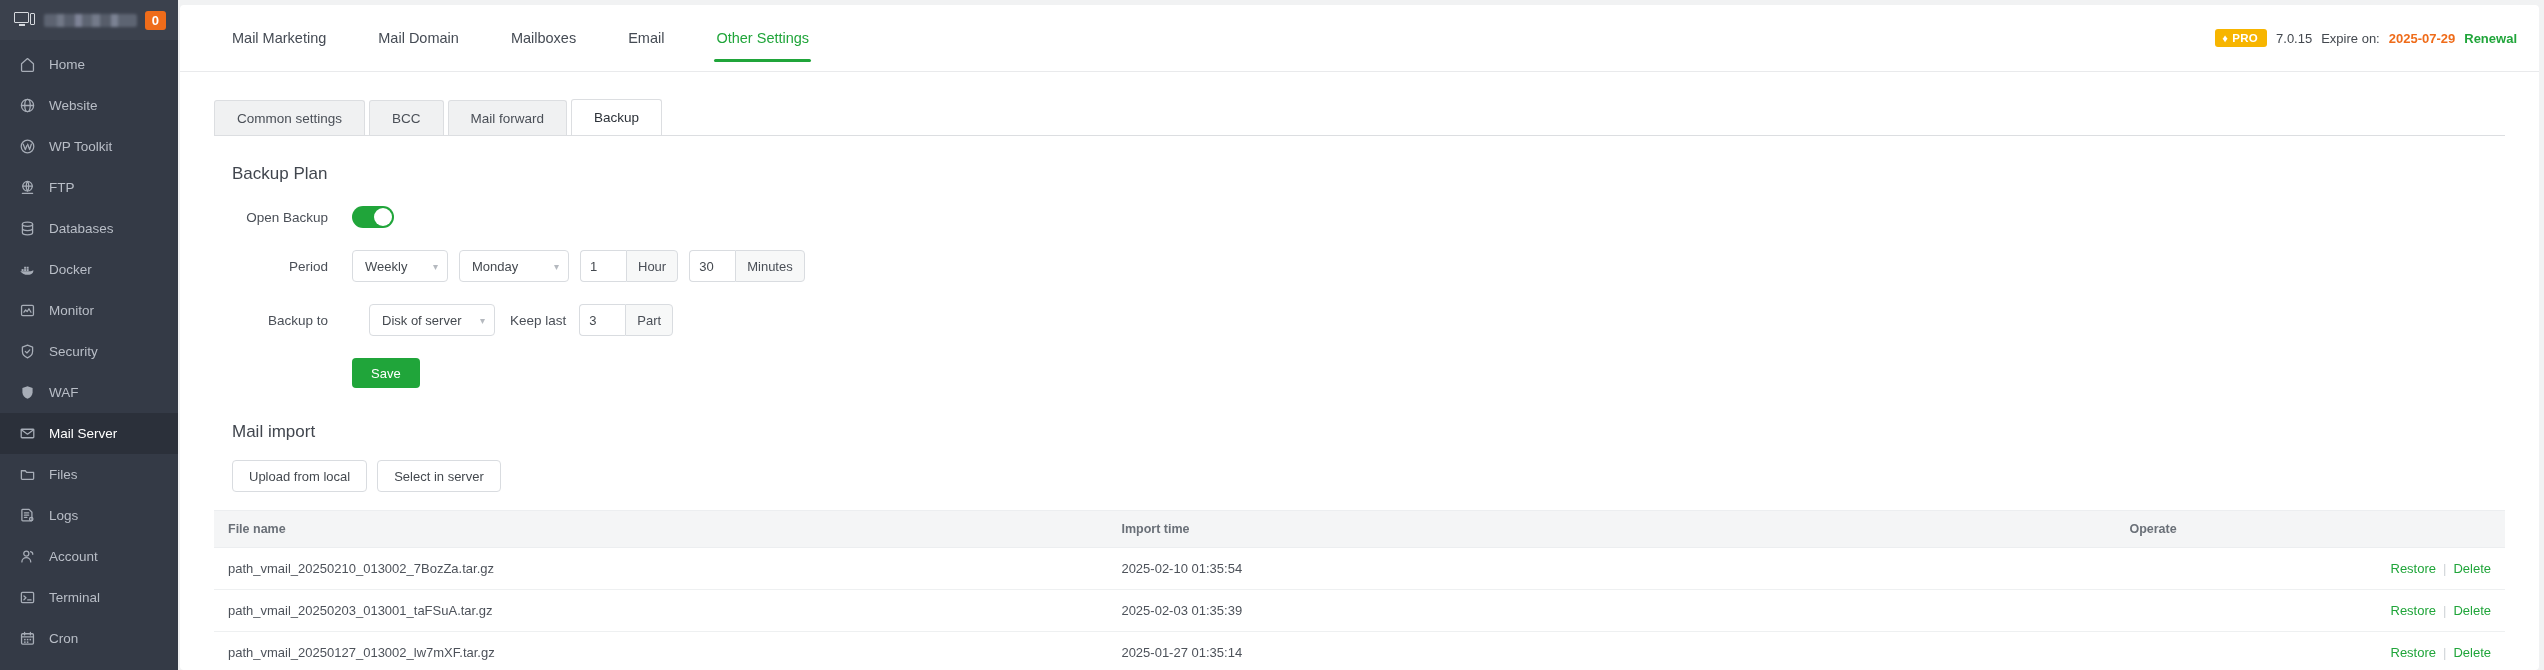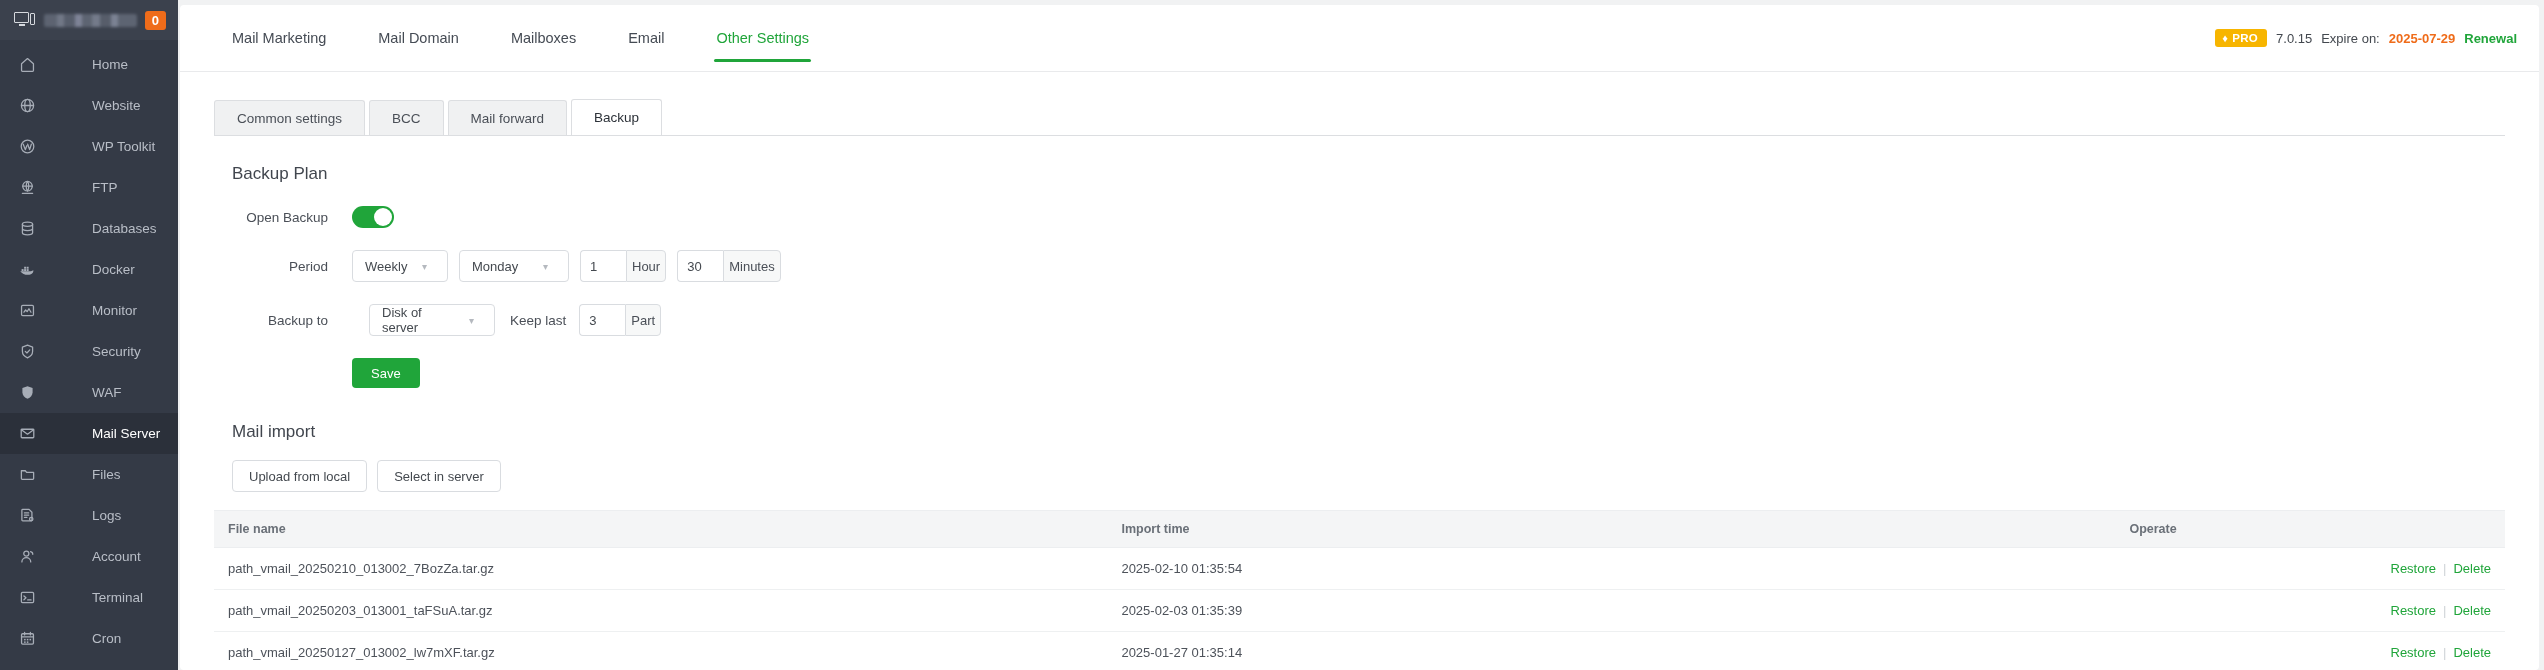--- a/index.html
+++ b/index.html
@@ -42,21 +42,21 @@
                 #878ea0 72% 80%, #646b79 80% 100%);
     filter: blur(1.6px); opacity: .85; border-radius: 2px;
   }
   .sb-badge {
     background: #ef6c1a; color: #fff; font-size: 13px; font-weight: bold;
     border-radius: 3px; padding: 2px 7px; line-height: 15px;
   }
   .sb-nav { padding-top: 4px; }
   .sb-item {
     display: flex; align-items: center; height: 41px;
-    padding-left: 17px; color: #b9bec7; font-size: 13.5px; cursor: pointer; gap: 43px;
+    padding-left: 17px; color: #b9bec7; font-size: 13.5px; cursor: pointer;
   }
   .sb-item .ico {
     width: 20px; height: 18px; flex: 0 0 20px; margin-right: 12px;
     display: flex; align-items: center; justify-content: center;
   }
   .sb-item .ico svg { display: block; }
   .sb-item.active { background: #2b303a; color: #ffffff; }
   .sb-item.active .ico svg { stroke: #ffffff; }
 
   
@@ -115,36 +115,36 @@
     position: relative; cursor: pointer;
   }
   .toggle .knob {
     position: absolute; right: 2px; top: 2px; width: 18px; height: 18px;
     background: #fff; border-radius: 50%;
   }
 
   .sel {
     height: 32px; border: 1px solid #d9dce0; border-radius: 4px; background: #fff;
     display: flex; align-items: center; justify-content: space-between;
-    padding: 0 20px 0 12px; font-size: 13px; color: #44494f; cursor: pointer;
+    padding: 0 9px 0 12px; font-size: 13px; color: #44494f; cursor: pointer;
     margin-right: 11px;
   }
   .sel .caret { color: #b5b9bf; font-size: 10px; margin-left: 14px; }
   .sel-w1 { width: 96px; }
   .sel-w2 { width: 110px; }
   .sel-w3 { width: 126px; margin-left: 17px; }
 
   .ingroup { display: flex; align-items: stretch; height: 32px; margin-right: 11px; }
   .ingroup input {
     width: 46px; height: 32px; border: 1px solid #d9dce0; border-right: none;
     border-radius: 4px 0 0 4px; font-size: 13px; color: #44494f; padding: 0 9px;
     font-family: "Liberation Sans", sans-serif; outline: none; background: #fff;
   }
   .ingroup .addon {
-    display: flex; align-items: center; padding: 0 5px;
+    display: flex; align-items: center; padding: 0 11px;
     border: 1px solid #d9dce0; border-radius: 0 4px 4px 0;
     background: #f7f8f8; font-size: 13px; color: #4a4f57;
   }
   .inline-label { font-size: 13.5px; color: #4a4f57; margin: 0 13px 0 4px; }
 
   .btn-save {
     background: #20a53a; color: #fff; border: none; border-radius: 4px;
     height: 30px; padding: 0 19px; font-size: 13px; cursor: pointer;
     font-family: "Liberation Sans", sans-serif;
   }

